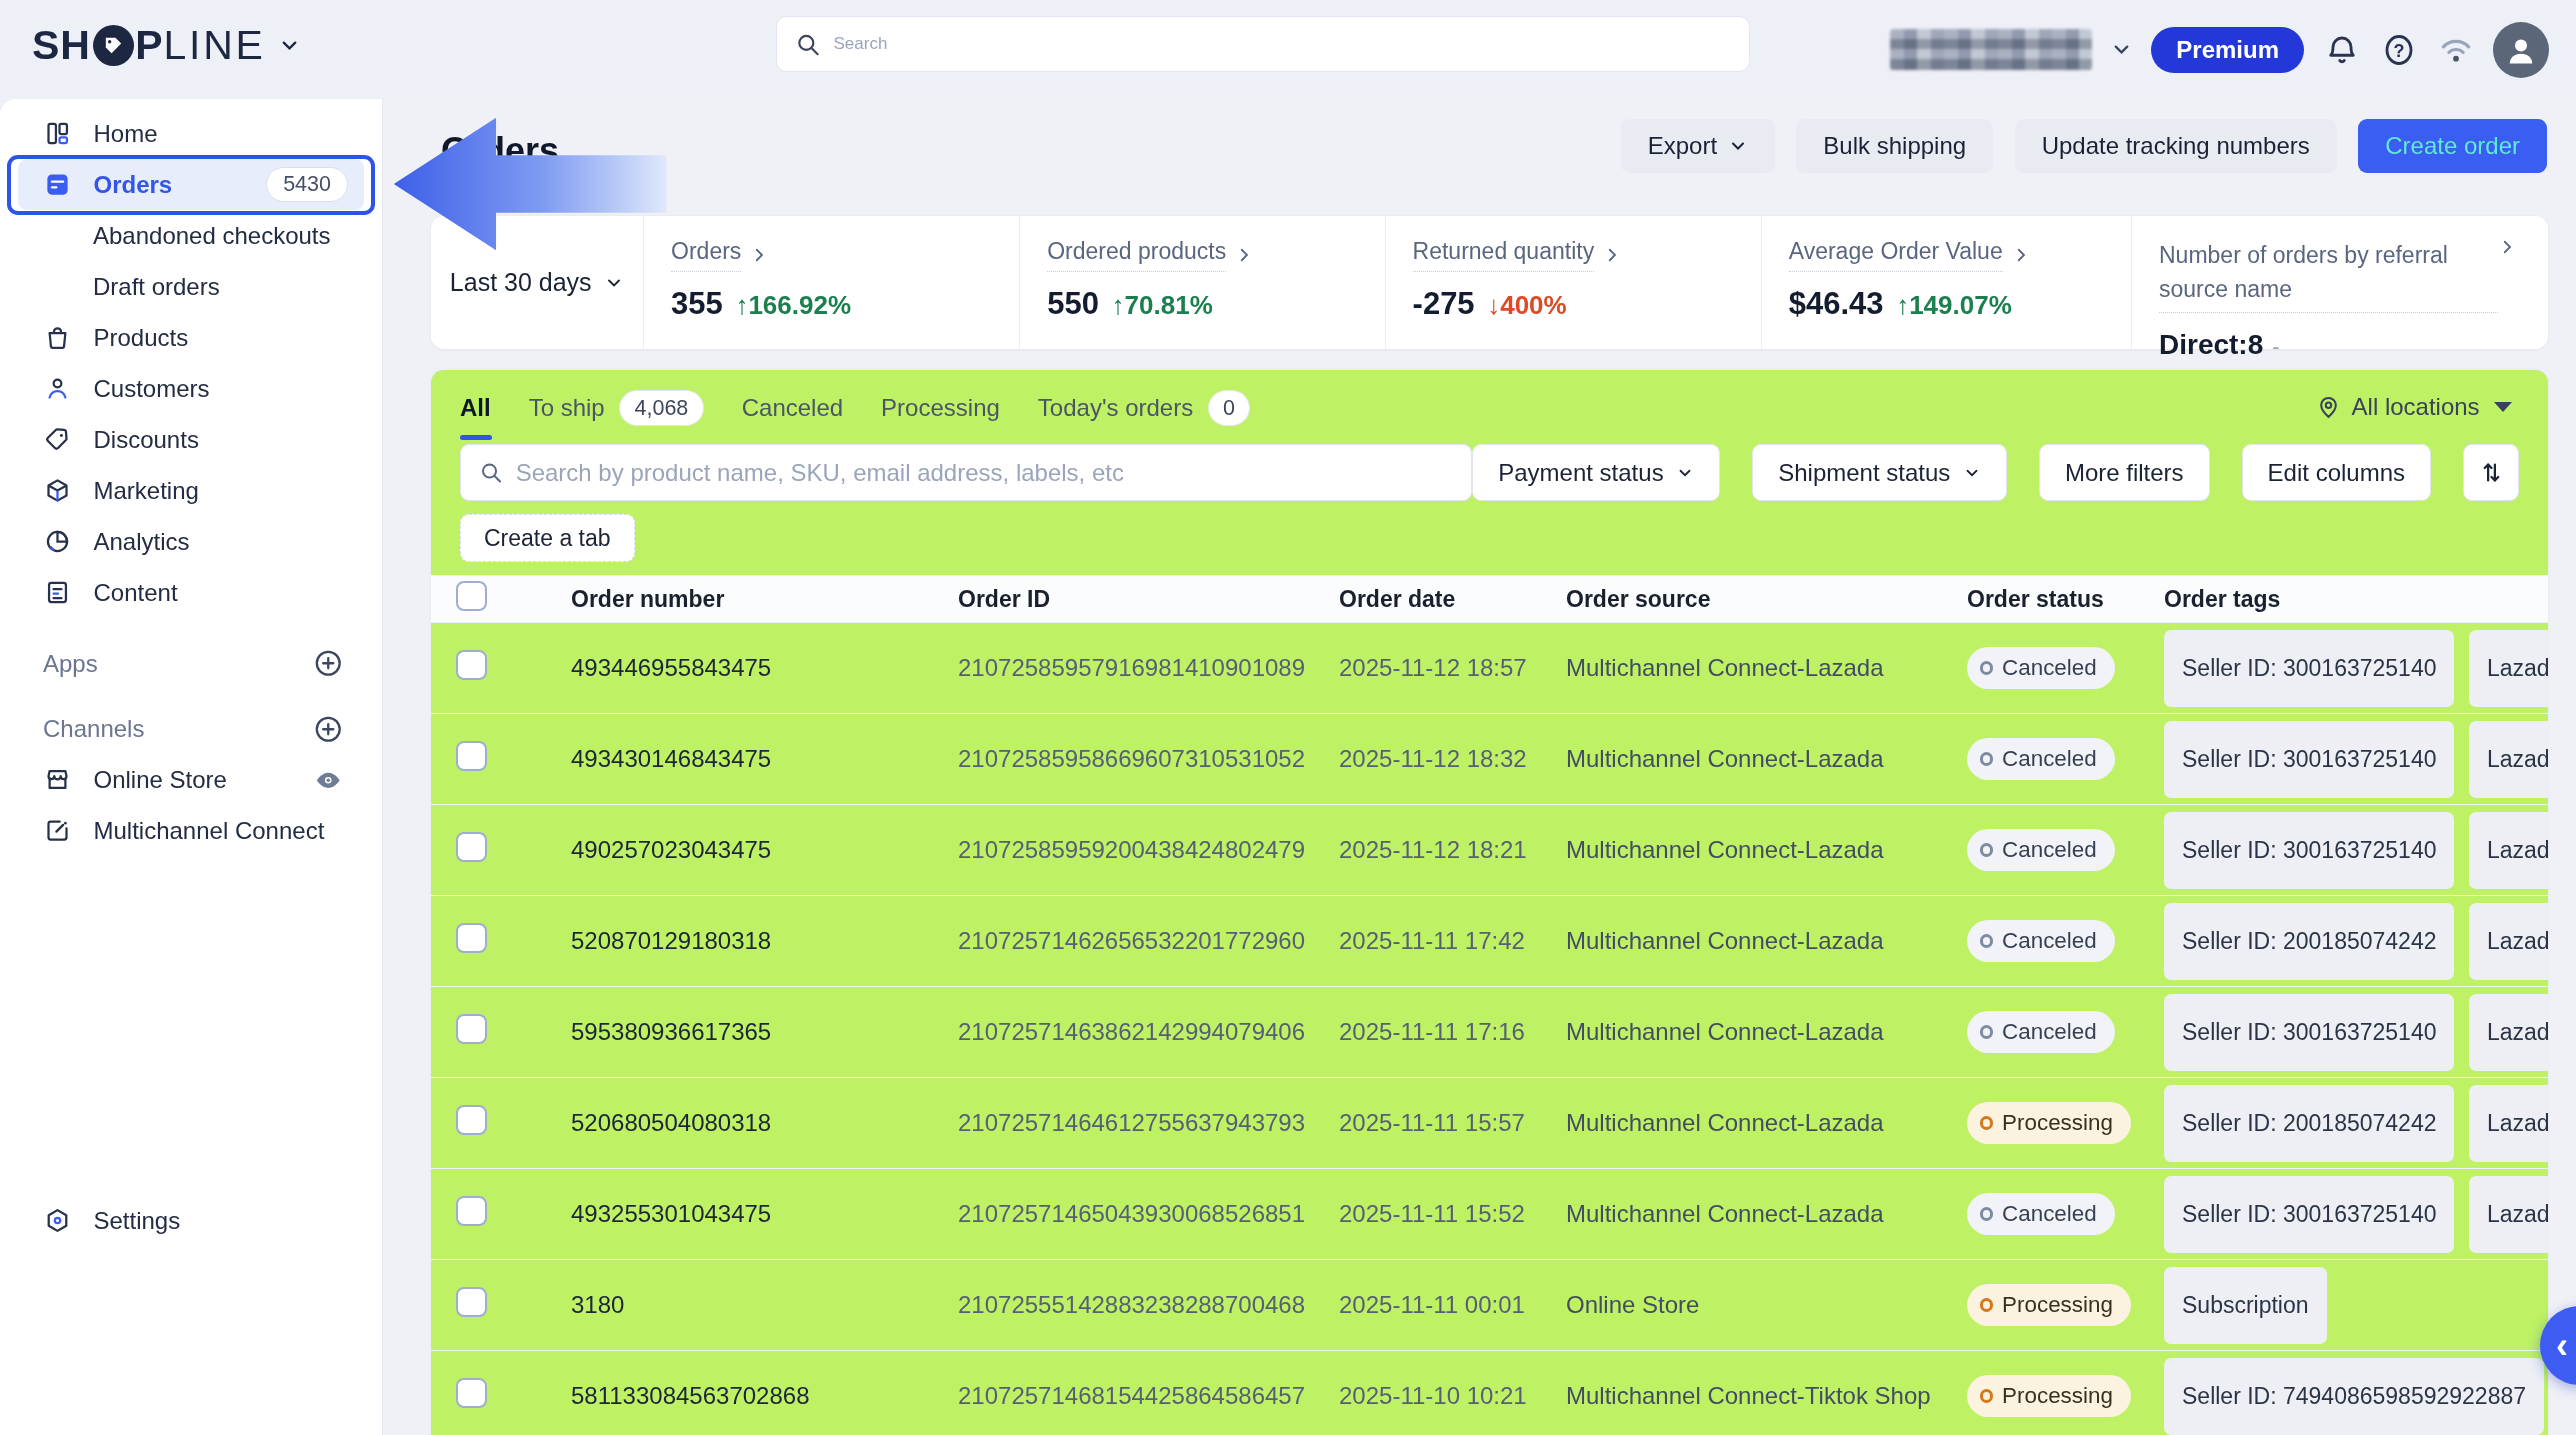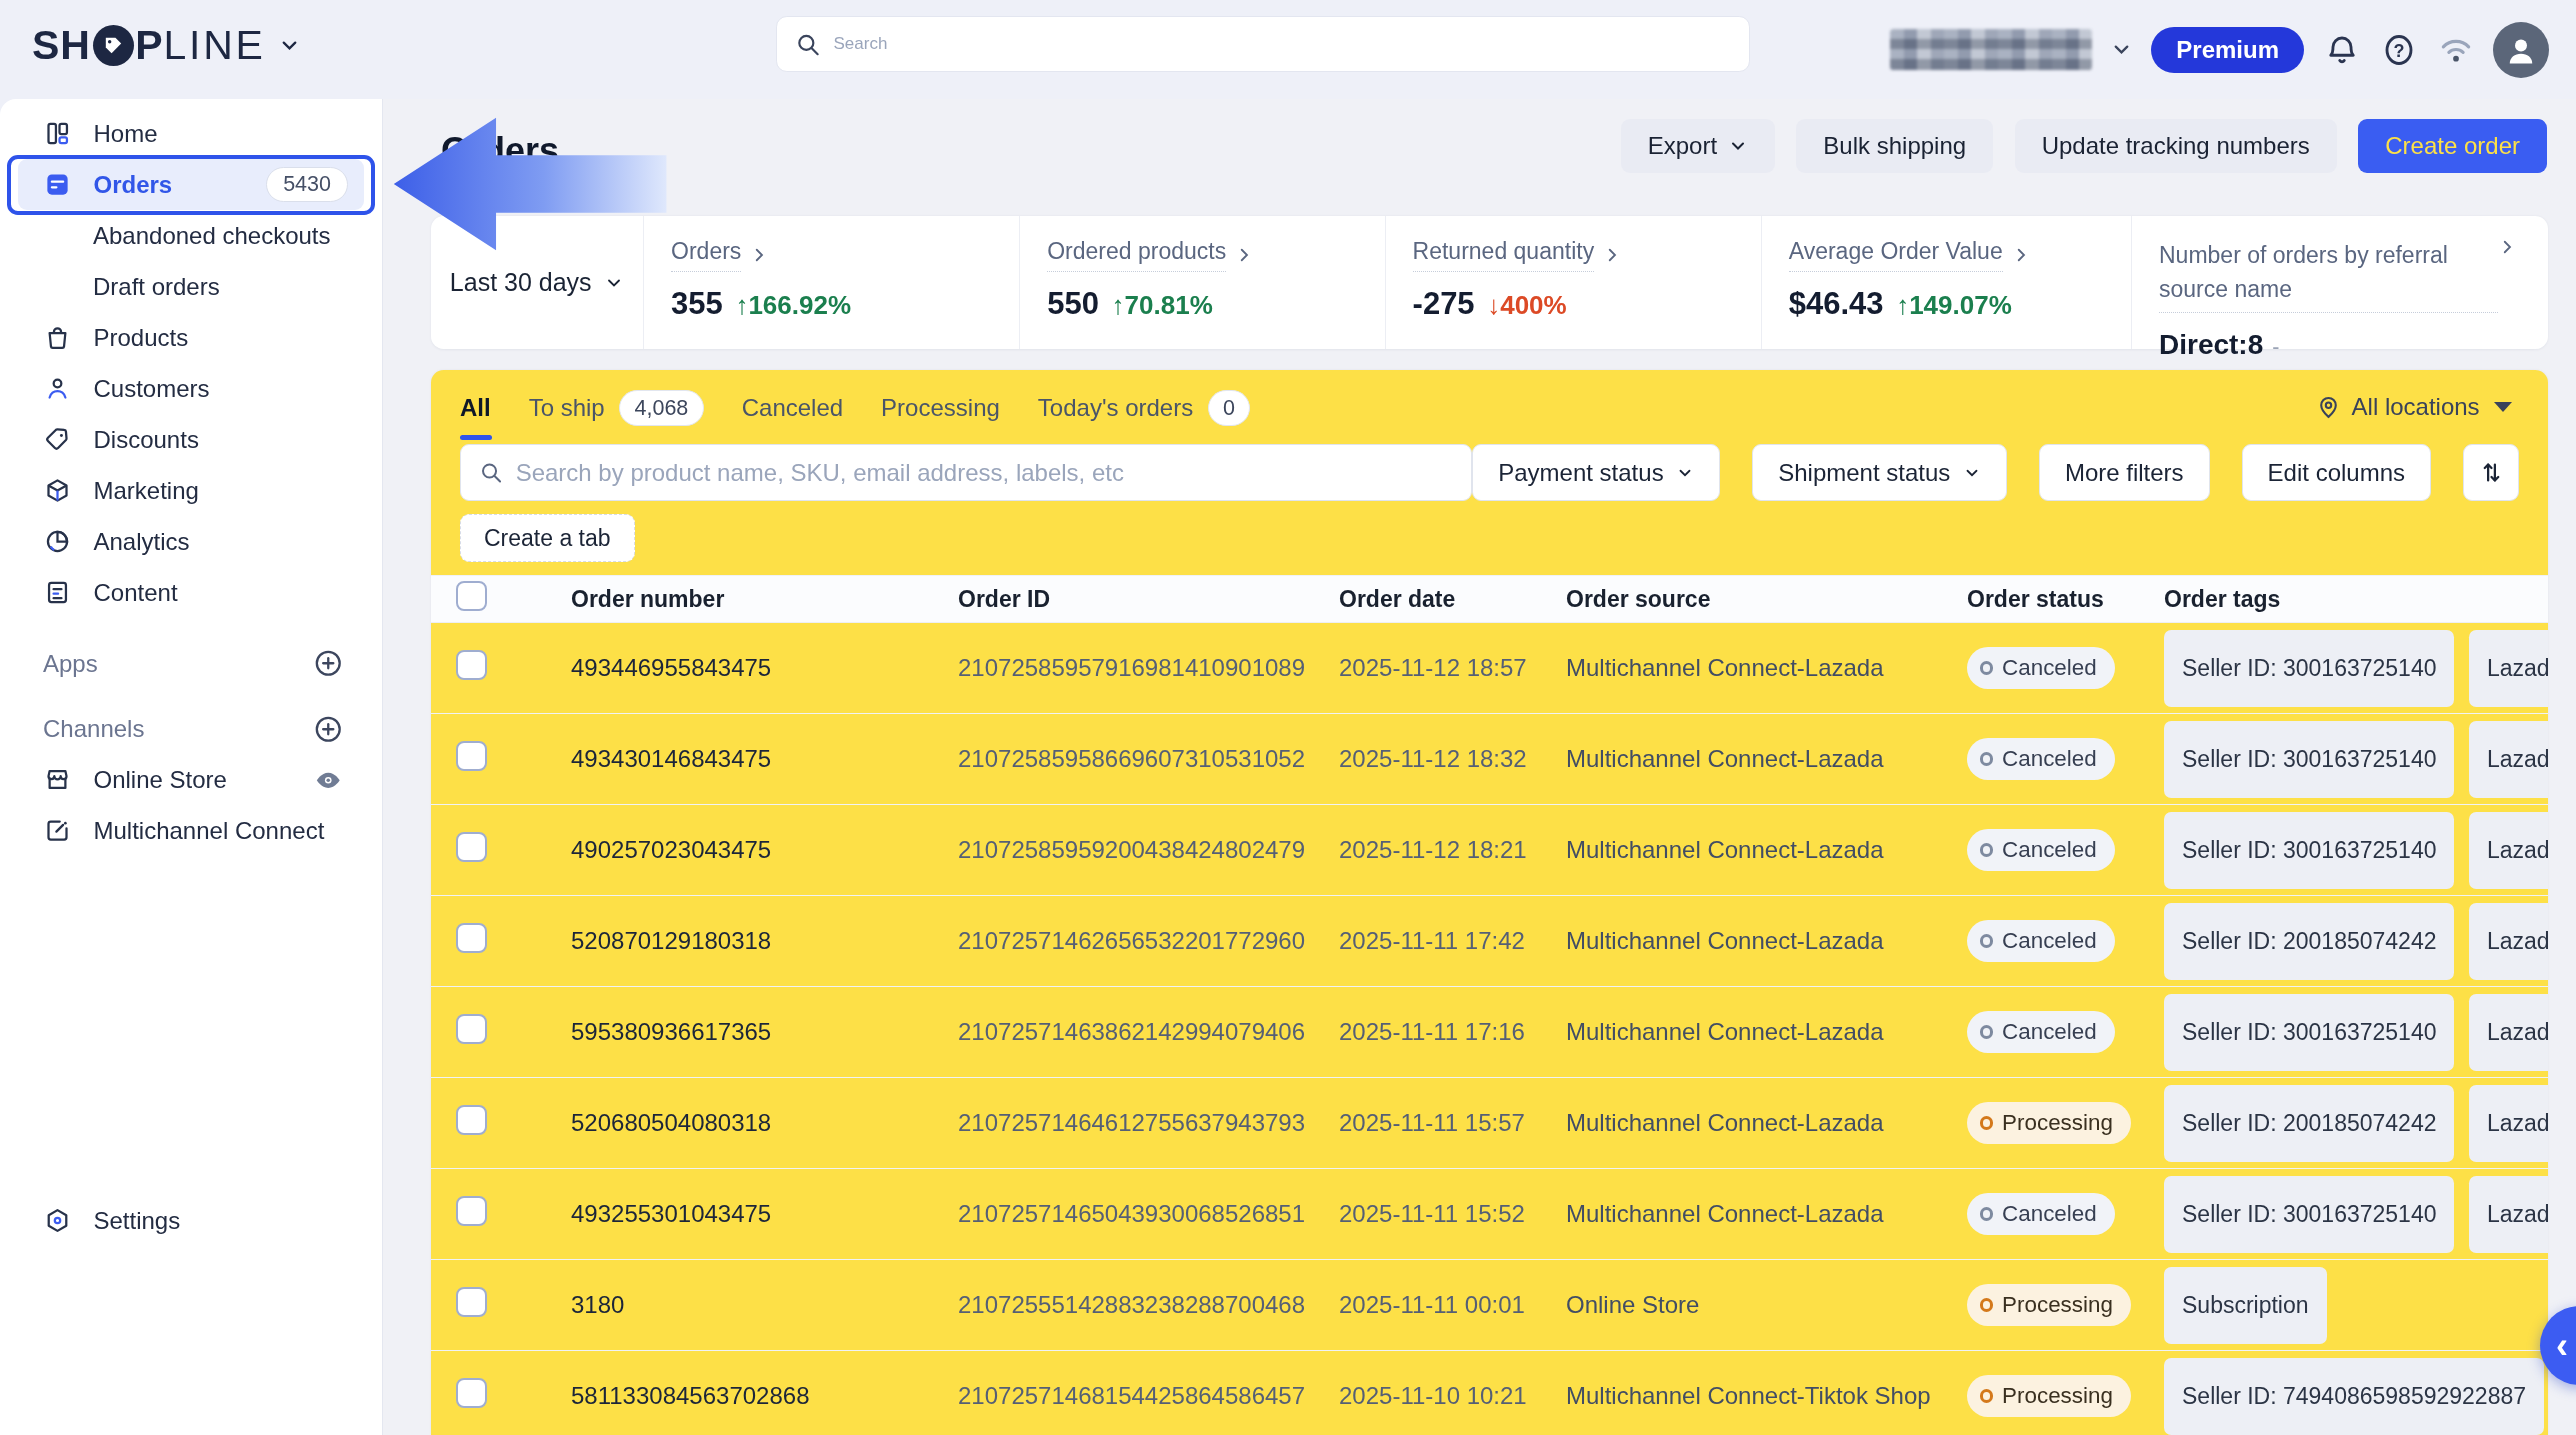--- a/index.html
+++ b/index.html
@@ -44,39 +44,39 @@
   .nav-item .trail{ margin-left:auto; margin-right:39px; }
   .settings-item{ position:absolute; top:1096px; left:0; right:0; }
   .annotation-box{ position:absolute; left:7.2px; top:56px; width:368px; height:60px; border:4.5px solid #2e53ea; border-radius:10.8px; pointer-events:none; z-index:6; }
   
   .content{ position:absolute; left:383px; top:99px; width:2193px; height:1336px; background:#f0f1f6; }
   .page-title{ position:absolute; left:58px; top:30.5px; font-size:36px; font-weight:700; color:#10192c; z-index:2; }
   .arrow-annotation{ position:absolute; left:9px; top:12.6px; z-index:5; pointer-events:none; }
   .head-actions{ position:absolute; top:20px; right:29px; display:flex; gap:21.5px; z-index:3; }
   .btn{ height:54px; display:inline-flex; align-items:center; justify-content:center; gap:10.8px; border-radius:9px;
     padding:0 27px; font-size:24px; color:#1a2233; background:#e9ebf3; cursor:pointer; white-space:nowrap; }
-  .btn.primary{ background:#3a5df2; color:#fde047;align-items:center; }
+  .btn.primary{ background:#3a5df2; color:#5eead4;align-items:center; }
   
   .stats-card{ position:absolute; left:48px; top:117px; width:2117px; height:133px; background:#fff; border-radius:12.6px;
     box-shadow:0 0.9px 2.7px rgba(25,35,70,.06); display:flex; }
   .range-box{ width:215px; display:flex; align-items:center; justify-content:center; gap:12.6px; font-size:25px; color:#1a2334; }
   .stat{ padding:21.5px 0 0 27px; border-left:0.9px solid #eceef4; }
   .stat.w1{ width:381px; } .stat.w2{ width:370px; } .stat.w3{ width:381px; } .stat.w4{ width:375px; } .stat.w5{ flex:1; }
   .stat-label{ display:inline-flex; align-items:center; gap:9px; font-size:23px; color:#5a6680; }
   .stat-label .lbl{ border-bottom:1.8px dotted #c6cdda; padding-bottom:6.3px; }
   .stat-value-row{ margin-top:14.4px; display:flex; align-items:baseline; gap:12.6px; }
   .stat-value{ font-size:31px; font-weight:700; color:#141d30; }
   .delta{ font-size:26px; font-weight:600; }
   .delta.up{ color:#1b7f4e; } .delta.down{ color:#dc4a26; }
   .ref-label{ font-size:23px; color:#5a6680; line-height:1.5; width:339px; border-bottom:1.8px dotted #c6cdda; padding-bottom:5.4px; }
   .ref-head{ display:flex; align-items:flex-start; padding-right:32px; }
   .ref-value{ margin-top:16px; font-size:28px; font-weight:600; color:#141d30; }
   .ref-suffix{ font-size:21.5px; color:#9aa3b5; font-weight:400; margin-left:9px; }
   
-  .main-card{ position:absolute; left:48px; top:271px; width:2117px; height:1066px; background:#fde047;
+  .main-card{ position:absolute; left:48px; top:271px; width:2117px; height:1066px; background:#bef264;
     border-radius:12.6px 12.6px 0 0; box-shadow:0 0.9px 2.7px rgba(25,35,70,.06); overflow:hidden; }
   .tabs{ position:absolute; left:29px; top:20px; display:flex; align-items:center; gap:38px; font-size:24px; color:#4a5568; }
   .tab{ position:relative; display:flex; align-items:center; gap:14.4px; cursor:pointer; padding-bottom:5.4px; }
   .tab.active{ color:#0f1828; font-weight:700; }
   .tab.active::after{ content:""; position:absolute; left:0; bottom:-12.6px; width:32px; height:5.4px; border-radius:2.7px; background:#3054ec; }
   .tab-badge{ background:#fff; border:0.9px solid #e2e6ef; border-radius:896px; padding:4.5px 14.4px; font-size:21.5px; color:#3c465c; font-weight:400; }
   .locations{ position:absolute; right:36px; top:23px; display:flex; align-items:center; gap:10.8px; font-size:24px; color:#39425a; cursor:pointer; }
   .tri-down{ width:0; height:0; border-left:9px solid transparent; border-right:9px solid transparent; border-top:10.8px solid #39425a; margin-left:3.6px; }
   .filter-row{ position:absolute; left:29px; right:29px; top:74px; display:flex; }
   .tbl-search{ width:1117px; height:57px; border:1.3px solid #e0e4ed; border-radius:9px; display:flex; align-items:center; gap:12.6px; padding:0 18px; background:#fff; }

